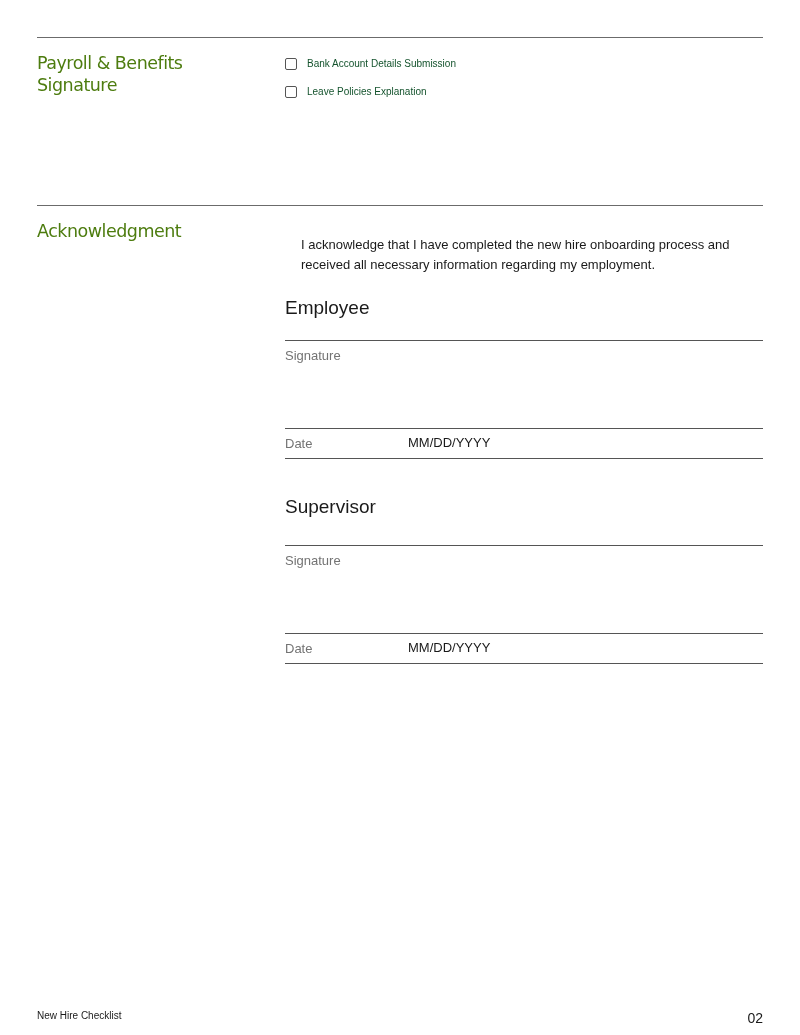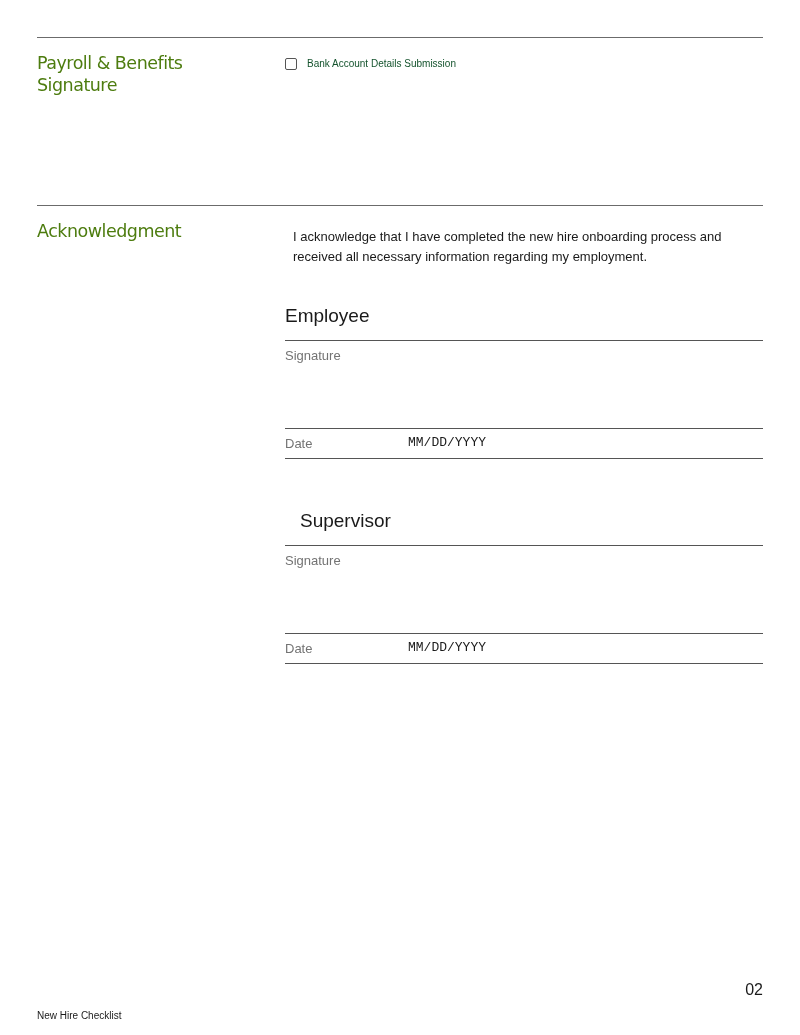--- a/index.html
+++ b/index.html
@@ -3,57 +3,61 @@
 <meta charset="utf-8">
 <style>
   html, body { margin: 0; padding: 0; background: #ffffff; }
   body { width: 800px; height: 1035px; position: relative; font-family: "Liberation Sans", sans-serif; color: #1a1a1a; overflow: hidden; }
   .rule { position: absolute; left: 37px; width: 726px; height: 0; border-top: 1px solid #6b6b6b; }
   .section-title { position: absolute; left: 37px; font-family: "DejaVu Sans", sans-serif; font-size: 17.5px; line-height: 22px; letter-spacing: -0.5px; color: #4d7c0f; font-weight: normal; }
   .checklist { position: absolute; left: 285px; top: 50px; margin: 0; padding: 0; list-style: none; }
   .check-item { display: flex; align-items: center; height: 27.7px; }
   .checkbox { width: 12px; height: 12px; border: 1px solid #555; border-radius: 2px; box-sizing: border-box; margin-right: 10px; background: #fff; }
   .check-label { font-size: 10px; color: #14532d; text-align: right; }
-  .paragraph { position: absolute; left: 285px; top: 219px; width: 470px; font-size: 13px; line-height: 20px; color: #1a1a1a; margin: 8px; }
+  .paragraph { position: absolute; left: 285px; top: 219px; width: 470px; font-size: 13px; line-height: 20px; color: #1a1a1a; margin: 16px; }
   .party-title { position: absolute; left: 285px; font-size: 19px; color: #1a1a1a; }
   .line { position: absolute; left: 285px; width: 478px; height: 0; border-top: 1px solid #555; }
   .field-label { position: absolute; left: 285px; font-size: 13px; color: #737373; }
-  .date-input { position: absolute; left: 408px; font-size: 13px; color: #1a1a1a; background: transparent; border: none; padding: 0; width: 200px; font-family: Liberation Mono, monospace; }
+  .date-input { position: absolute; left: 408px; font-size: 13px; color: #1a1a1a; background: transparent; border: none; padding: 0; width: 200px; font-family: Liberation Sans, sans-serif; }
   .footer-left { position: absolute; left: 37px; top: 1010px; font-size: 10px; color: #1a1a1a; }
-  .footer-right { position: absolute; right: 37px; top: 981px; font-size: 16px; color: #1a1a1a; }
+  .footer-right { position: absolute; right: 37px; top: 1010px; font-size: 14px; color: #1a1a1a; }
 </style>
 </head>
 <body>
 
 <div class="rule" style="top:37px;"></div>
 <div class="section-title" style="top:52px;">
   <div>Payroll &amp; Benefits</div>
   <div>Signature</div>
 </div>
 <ul class="checklist">
   <li class="check-item">
     <span class="checkbox"></span>
     <span class="check-label">Bank Account Details Submission</span>
   </li>
+  <li class="check-item">
+    <span class="checkbox"></span>
+    <span class="check-label">Leave Policies Explanation</span>
+  </li>
 </ul>
 
 <div class="rule" style="top:205px;"></div>
 <div class="section-title" style="top:220px;text-align:right;">Acknowledgment</div>
 <p class="paragraph">I acknowledge that I have completed the new hire onboarding process and received all necessary information regarding my employment.</p>
 
-<div class="party-title" style="top:305px;">Employee</div>
+<div class="party-title" style="top:297px;">Employee</div>
 <div class="line" style="top:340px;"></div>
 <div class="field-label" style="top:348px;">Signature</div>
 <div style="position:absolute;left:285px;top:365px;width:478px;height:62px;"></div>
 <div class="line" style="top:428px;"></div>
 <div class="field-label" style="top:436px;">Date</div>
 <input class="date-input" style="top: 435px;" type="text" placeholder="MM/DD/YYYY">
 <div class="line" style="top:458px;"></div>
 
-<div class="party-title" style="top:510px;margin-left:15px;">Supervisor</div>
+<div class="party-title" style="top:496px;">Supervisor</div>
 <div class="line" style="top:545px;"></div>
 <div class="field-label" style="top:553px;">Signature</div>
 <div style="position:absolute;left:285px;top:570px;width:478px;height:62px;"></div>
 <div class="line" style="top:633px;"></div>
 <div class="field-label" style="top:641px;">Date</div>
 <input class="date-input" style="top: 640px;" type="text" placeholder="MM/DD/YYYY">
 <div class="line" style="top:663px;"></div>
 
 <div class="footer-left">New Hire Checklist</div>
 <div class="footer-right">02</div>

